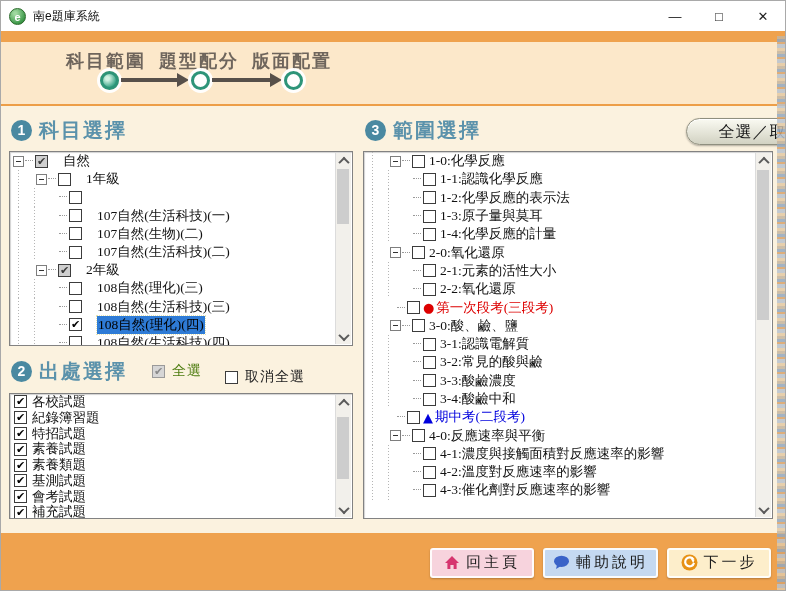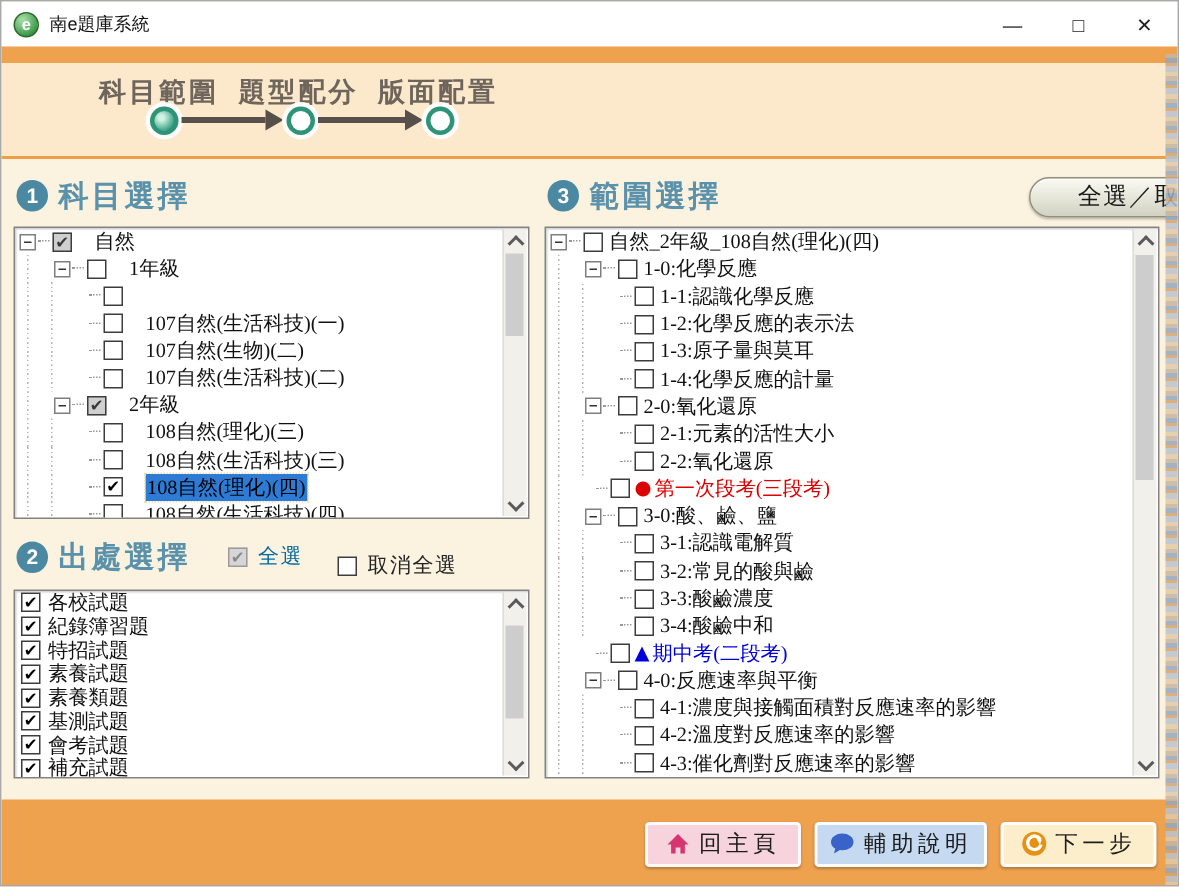--- a/index.html
+++ b/index.html
@@ -52,21 +52,21 @@
   .cb.partial{background:#CFCFCF;color:#3a3a3a;}
   .marker{margin-left:1px;font-size:13px;flex:none;font-family:"DejaVu Sans",sans-serif;}
   .tlabel{white-space:nowrap;}
   #subject-tree-rows .tlabel{margin-left:13px;}
   #range-tree-rows .tlabel{margin-left:2px;}
   .sel-label{background:#2E7BD6;color:#000;outline:1px dotted #e6e3b0;padding:0 1px;}
   
   .hdr-check{display:flex;align-items:center;font-size:14px;color:#222;}
   .hdr-check .cb{font-family:"DejaVu Sans",sans-serif;}
   .hdr-check.disabled .cb{background:#d6d6d6;border-color:#9a9a9a;color:#8a8a8a;}
-  .hdr-check.disabled .hlabel{color:#0369a1;}
+  .hdr-check.disabled .hlabel{color:#4d7c0f;}
   .hlabel{margin-left:5px;letter-spacing:1px;}
   
   .lrow{display:flex;align-items:center;height:15.8px;padding-left:3px;font-size:13.5px;color:#111;}
   .lrow .cb{margin-right:5px;color:transparent;}
   .lrow .cb.checked{color:#000;}
   
   .pill-btn{position:absolute;left:646px;top:12px;width:150px;height:27px;border-radius:14px;border:1px solid #8f8f7f;background:linear-gradient(#fafaf2,#d2d2c2);box-shadow:inset 0 1px 0 #fff,0 1px 2px rgba(0,0,0,.3);font-size:16px;color:#1a1a1a;text-align:center;line-height:25px;box-sizing:border-box;letter-spacing:1px;margin-left:39px;}
   
   .footer{position:absolute;left:0;top:532px;width:100%;height:59px;background:#EFA24E;display:flex;align-items:center;}
   .brand{margin-left:68px;font-size:30px;font-weight:bold;color:#FBF0CE;letter-spacing:12px;}
@@ -247,26 +247,20 @@
     </div>
 
     <div class="sec-header" style="left:364px;top:11px;">
       <span class="sec-num">3</span>
       <span class="sec-title">範圍選擇</span>
     </div>
     <div class="pill-btn">全選／取消</div>
 
     <div class="boxed" style="left:362px;top:45px;width:410px;height:368px;">
       <div id="range-tree-rows" style="position:absolute;left:0;top:0;right:16px;bottom:0;">
-          <div class="trow lvl0">
-            <span class="exp"></span>
-            <span class="dots"></span>
-            <span class="cb unchecked"></span>
-            <span class="tlabel">自然_2年級_108自然(理化)(四)</span>
-          </div>
           <div class="trow lvl1">
             <span class="exp"></span>
             <span class="dots"></span>
             <span class="cb unchecked"></span>
             <span class="tlabel">1-0:化學反應</span>
           </div>
           <div class="trow lvl2 noexp">
             <span class="dots"></span>
             <span class="cb unchecked"></span>
             <span class="tlabel">1-1:認識化學反應</span>

